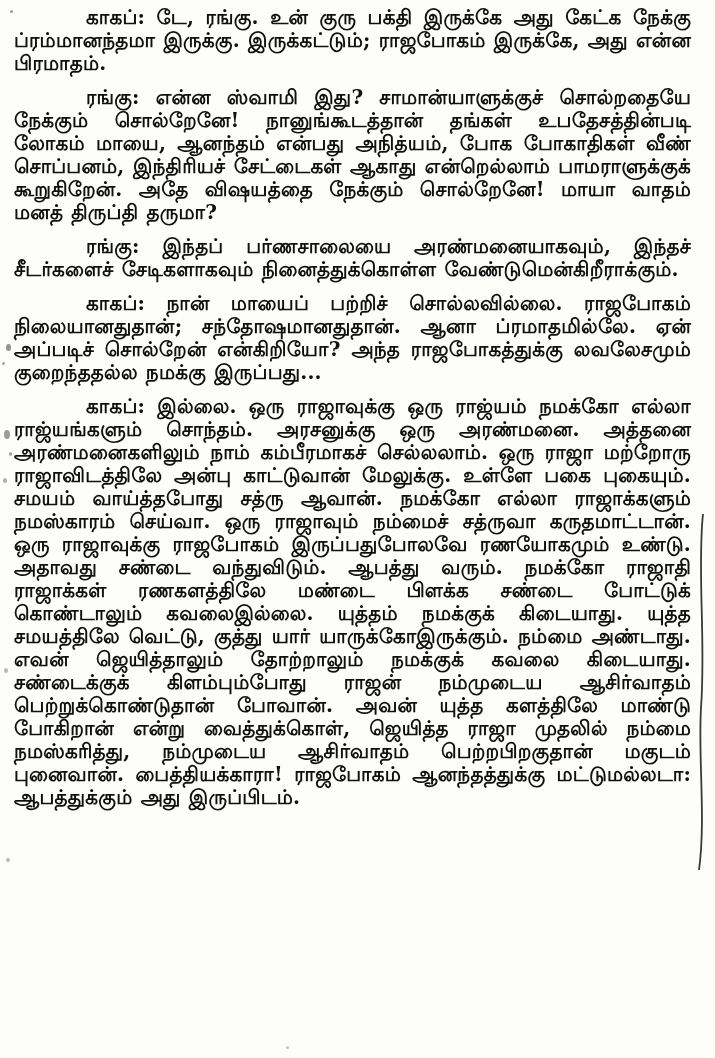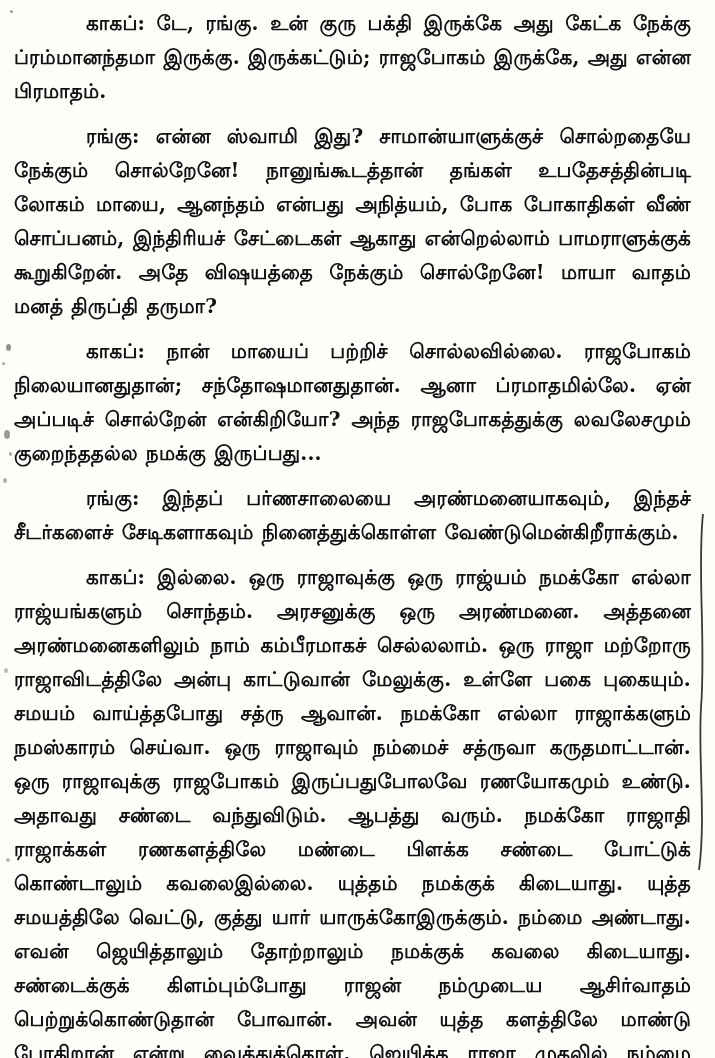--- a/index.html
+++ b/index.html
@@ -12,21 +12,21 @@
     font-family:"DejaVu Serif","DejaVu Sans",serif;
     color:#101010;
   }
   .text-block{
     position:absolute;
     top:6px;left:14px;right:24px;
   }
   .para{
     margin:0 0 11px 0;
     font-size:20px;
-    line-height:34px;
+    line-height:23px;
     text-align:justify;
     text-indent:72px;
     font-weight:600;
     letter-spacing:0.2px;
     word-spacing:1px;
   }
   .speaker{white-space:nowrap;}
   
   .edge-curl{position:absolute;top:512px;left:694px;width:16px;height:362px;pointer-events:none;}
   .speckle{position:absolute;border-radius:50%;background:#3a3a3a;pointer-events:none;}
@@ -44,23 +44,23 @@
 <body>
 
 <div class="page">
 
   <div class="text-block">
 
     <p class="para"><span class="speaker">காகப்:</span> <span>டே, ரங்கு. உன் குரு பக்தி இருக்கே அது கேட்க நேக்கு ப்ரம்மானந்தமா இருக்கு. இருக்கட்டும்; ராஜபோகம் இருக்கே, அது என்ன பிரமாதம்.</span></p>
 
     <p class="para"><span class="speaker">ரங்கு:</span> <span>என்ன ஸ்வாமி இது? சாமான்யாளுக்குச் சொல்றதையே நேக்கும் சொல்றேனே! நானுங்கூடத்தான் தங்கள் உபதேசத்தின்படி லோகம் மாயை, ஆனந்தம் என்பது அநித்யம், போக போகாதிகள் வீண் சொப்பனம், இந்திரியச் சேட்டைகள் ஆகாது என்றெல்லாம் பாமராளுக்குக் கூறுகிறேன். அதே விஷயத்தை நேக்கும் சொல்றேனே! மாயா வாதம் மனத் திருப்தி தருமா?</span></p>
 
+    <p class="para"><span class="speaker">ரங்கு:</span> <span>இந்தப் பர்ணசாலையை அரண்மனையாகவும், இந்தச் சீடர்களைச் சேடிகளாகவும் நினைத்துக்கொள்ள வேண்டுமென்கிறீராக்கும்.</span></p>
+
     <p class="para"><span class="speaker">காகப்:</span> <span>நான் மாயைப் பற்றிச் சொல்லவில்லை. ராஜபோகம் நிலையானதுதான்; சந்தோஷமானதுதான். ஆனா ப்ரமாதமில்லே. ஏன் அப்படிச் சொல்றேன் என்கிறியோ? அந்த ராஜபோகத்துக்கு லவலேசமும் குறைந்ததல்ல நமக்கு இருப்பது...</span></p>
-
-    <p class="para"><span class="speaker">ரங்கு:</span> <span>இந்தப் பர்ணசாலையை அரண்மனையாகவும், இந்தச் சீடர்களைச் சேடிகளாகவும் நினைத்துக்கொள்ள வேண்டுமென்கிறீராக்கும்.</span></p>
 
     <p class="para"><span class="speaker">காகப்:</span> <span>இல்லை. ஒரு ராஜாவுக்கு ஒரு ராஜ்யம் நமக்கோ எல்லா ராஜ்யங்களும் சொந்தம். அரசனுக்கு ஒரு அரண்மனை. அத்தனை அரண்மனைகளிலும் நாம் கம்பீரமாகச் செல்லலாம். ஒரு ராஜா மற்றோரு ராஜாவிடத்திலே அன்பு காட்டுவான் மேலுக்கு. உள்ளே பகை புகையும். சமயம் வாய்த்தபோது சத்ரு ஆவான். நமக்கோ எல்லா ராஜாக்களும் நமஸ்காரம் செய்வா. ஒரு ராஜாவும் நம்மைச் சத்ருவா கருதமாட்டான். ஒரு ராஜாவுக்கு ராஜபோகம் இருப்பதுபோலவே ரணயோகமும் உண்டு. அதாவது சண்டை வந்துவிடும். ஆபத்து வரும். நமக்கோ ராஜாதி ராஜாக்கள் ரணகளத்திலே மண்டை பிளக்க சண்டை போட்டுக் கொண்டாலும் கவலைஇல்லை. யுத்தம் நமக்குக் கிடையாது. யுத்த சமயத்திலே வெட்டு, குத்து யார் யாருக்கோஇருக்கும். நம்மை அண்டாது. எவன் ஜெயித்தாலும் தோற்றாலும் நமக்குக் கவலை கிடையாது. சண்டைக்குக் கிளம்பும்போது ராஜன் நம்முடைய ஆசிர்வாதம் பெற்றுக்கொண்டுதான் போவான். அவன் யுத்த களத்திலே மாண்டு போகிறான் என்று வைத்துக்கொள், ஜெயித்த ராஜா முதலில் நம்மை நமஸ்கரித்து, நம்முடைய ஆசிர்வாதம் பெற்றபிறகுதான் மகுடம் புனைவான். பைத்தியக்காரா! ராஜபோகம் ஆனந்தத்துக்கு மட்டுமல்லடா: ஆபத்துக்கும் அது இருப்பிடம்.</span></p>
 
   </div>
 
   <svg class="edge-curl" viewBox="0 0 16 362" aria-hidden="true">
     <path d="M9,2 C3,58 12,130 7,196 C4,246 12,306 5,358" fill="none" stroke="#161616" stroke-width="1.8" opacity="0.85"></path>
   </svg>
 
   <span class="speckle sp1"></span>

